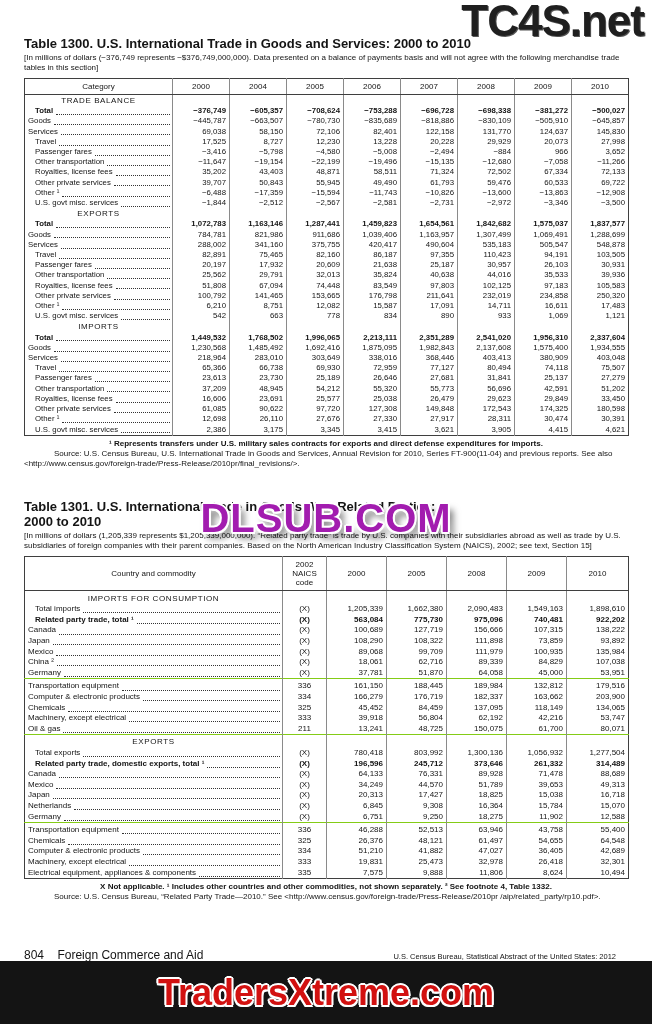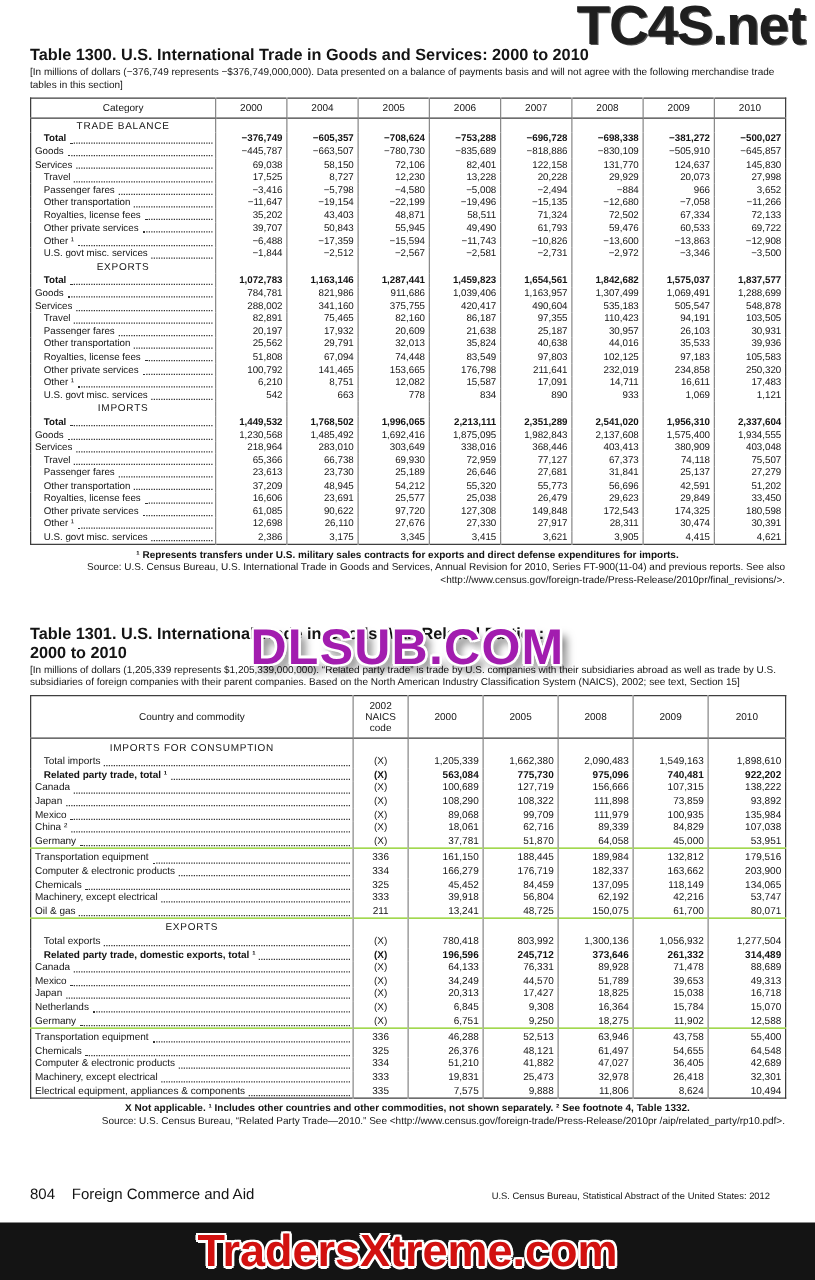--- a/index.html
+++ b/index.html
@@ -32,21 +32,21 @@
   .t1301 tr.sep td { padding-top:2px; }
   .dtable tr.bold td { font-weight:bold; }
 
   .label-cell { overflow:hidden; }
   .label-cell .inner { display:flex; align-items:flex-end; }
   .lbl { white-space:nowrap; }
   .dots { flex:1 1 auto; min-width:5px; height:7px; margin:0 2px 1.5px 3px; border-bottom:1px dotted #333; }
   .ind0 { padding-left:3px; }
   .ind1 { padding-left:10px; }
 
-  .fn { font-size:8px; line-height:10px; width:604px;text-align:right; }
+  .fn { font-size:8px; line-height:10px; width:604px; }
   .fn.center { margin-top:3px; text-align:center;font-weight:bold; }
   .fn.src { text-indent:30px; }
 
   .page-footer {
     position:absolute; left:24px; right:36px; bottom:62px;
     display:flex; justify-content:space-between; align-items:baseline;
   }
   .page-footer .left { font-size:12px; }
   .page-footer .left .num { margin-right:10px; }
   .page-footer .right { font-size:7.5px; }
@@ -57,21 +57,21 @@
   }
   .wm-mid {
     position:absolute; top:496px; left:50%; transform:translateX(-50%);
     font-size:40px; font-weight:800; letter-spacing:1px; white-space:nowrap;
     color:#c41310;
     text-shadow:-2px 0 0 #fff, 2px 0 0 #fff, 0 -2px 0 #fff, 0 2px 0 #fff,
                 -1.5px -1.5px 0 #fff, 1.5px -1.5px 0 #fff, -1.5px 1.5px 0 #fff, 1.5px 1.5px 0 #fff,
                 5px 6px 7px rgba(0,0,0,0.55);
   }
   .wm-bottom-bar {
-    position:absolute; left:0; right:0; bottom:0; height:46px; background:#141414;
+    position:absolute; left:0; right:0; bottom:0; height:63px; background:#141414;
     display:flex; align-items:center; justify-content:center;
   }
   .wm-bottom-text {
     font-size:36px; font-weight:800; letter-spacing:0; white-space:nowrap; color:#d21110;
     text-shadow:-2px 0 0 #fff, 2px 0 0 #fff, 0 -2px 0 #fff, 0 2px 0 #fff,
                 -1.5px -1.5px 0 #fff, 1.5px -1.5px 0 #fff, -1.5px 1.5px 0 #fff, 1.5px 1.5px 0 #fff;
   }
 </style>
 </head>
 <body>
@@ -513,21 +513,21 @@
             <span class="inner">
               <span class="lbl">Travel</span>
               <span class="dots"></span>
             </span>
           </td>
           <td class="val">65,366</td>
           <td class="val">66,738</td>
           <td class="val">69,930</td>
           <td class="val">72,959</td>
           <td class="val">77,127</td>
-          <td class="val">67,373</td>
+          <td class="val">80,494</td>
           <td class="val">74,118</td>
           <td class="val">75,507</td>
         </tr>
         <tr class="">
           <td class="label-cell ind1">
             <span class="inner">
               <span class="lbl">Passenger fares</span>
               <span class="dots"></span>
             </span>
           </td>

